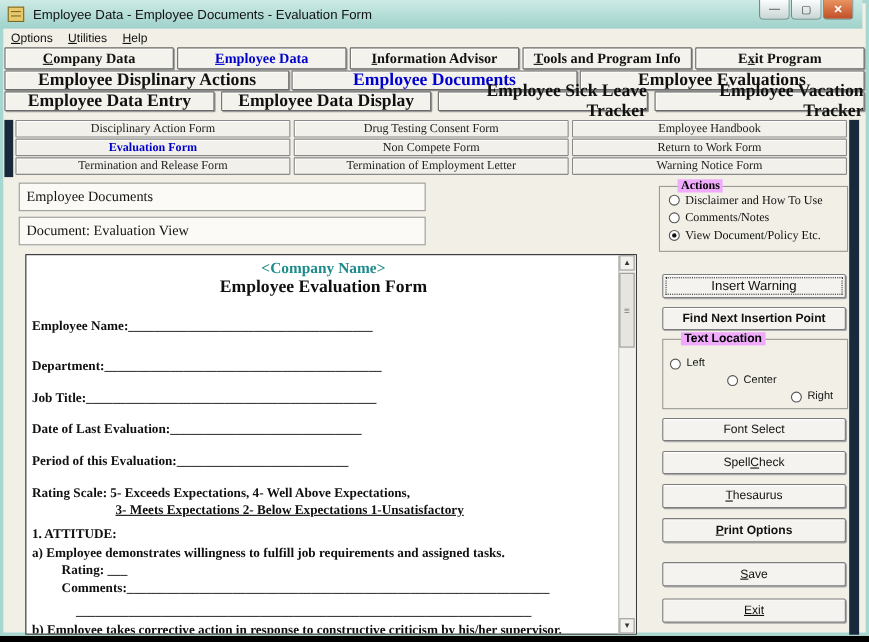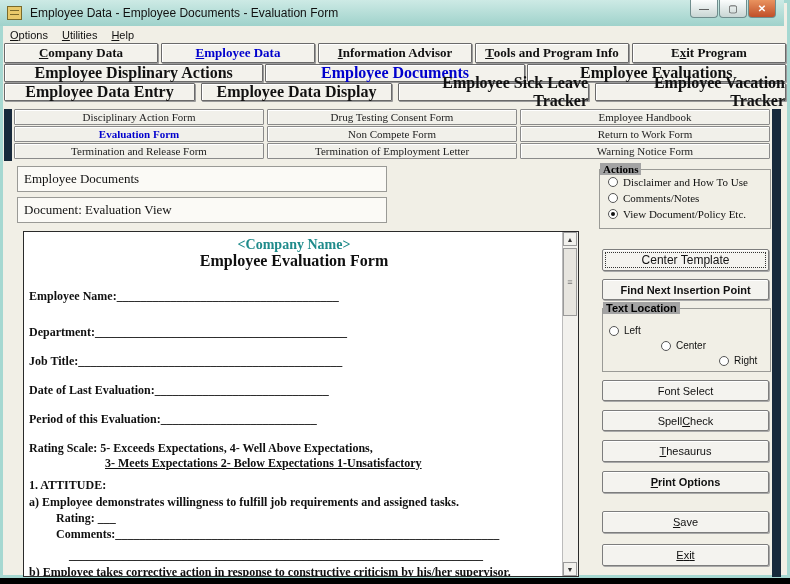--- a/index.html
+++ b/index.html
@@ -46,21 +46,21 @@
         font:11px "Liberation Serif",serif;color:#222;display:flex;
         align-items:center;justify-content:center;}
   .dbtn.active{color:#0000cd;font-weight:bold;}
   
   .labelbox{position:absolute;left:14px;width:370px;height:26px;background:#fbfaf6;
             border:1px solid #9a9a96;box-sizing:border-box;
             font:13px "Liberation Serif",serif;color:#111;display:flex;
             align-items:center;padding-left:6px;}
   
   .group{position:absolute;border:1px solid #9a9a96;background:#f1efe6;}
-  .group .legend{position:absolute;top:-7px;left:0;background:#a3a3a3;
+  .group .legend{position:absolute;top:-7px;left:16px;background:#f0abfc;
                  padding:0 3px;font:bold 11px "Liberation Serif",serif;}
   .radio-row{display:flex;align-items:center;position:absolute;}
   .rdot{width:10px;height:10px;border-radius:50%;border:1px solid #555;
         background:#fff;margin-right:5px;position:relative;box-sizing:border-box;}
   .radio-row.selected .rdot:after{content:"";position:absolute;left:2px;top:2px;
         width:4px;height:4px;border-radius:50%;background:#111;}
   .radio-row .rlabel{font:11px "Liberation Serif",serif;color:#111;}
   
   .docview{position:absolute;left:20px;top:228px;width:556px;height:346px;
            background:#fff;border:1px solid #2a2a2a;box-sizing:border-box;}
@@ -193,21 +193,21 @@
       <div class="l-item">b)   Employee takes corrective action in response to constructive criticism by his/her supervisor.</div>
 
     </div>
     <div class="vscroll">
       <div class="sbtn up">▲</div>
       <div class="sthumb">≡</div>
       <div class="sbtn down">▼</div>
     </div>
   </div>
 
-  <div class="sbutton focus" style="top:246px;height:22px;">Center Template</div>
+  <div class="sbutton focus" style="top:246px;height:22px;">Insert Warning</div>
   <div class="sbutton bold" style="top:276px;">Find Next Insertion Point</div>
 
   <div class="group tl-group">
     <span class="legend">Text Location</span>
     <div class="radio-row" style="left:6px;top:16px;">
       <span class="rdot"></span>
       <span class="rlabel">Left</span>
     </div>
     <div class="radio-row" style="left:58px;top:31px;">
       <span class="rdot"></span>

